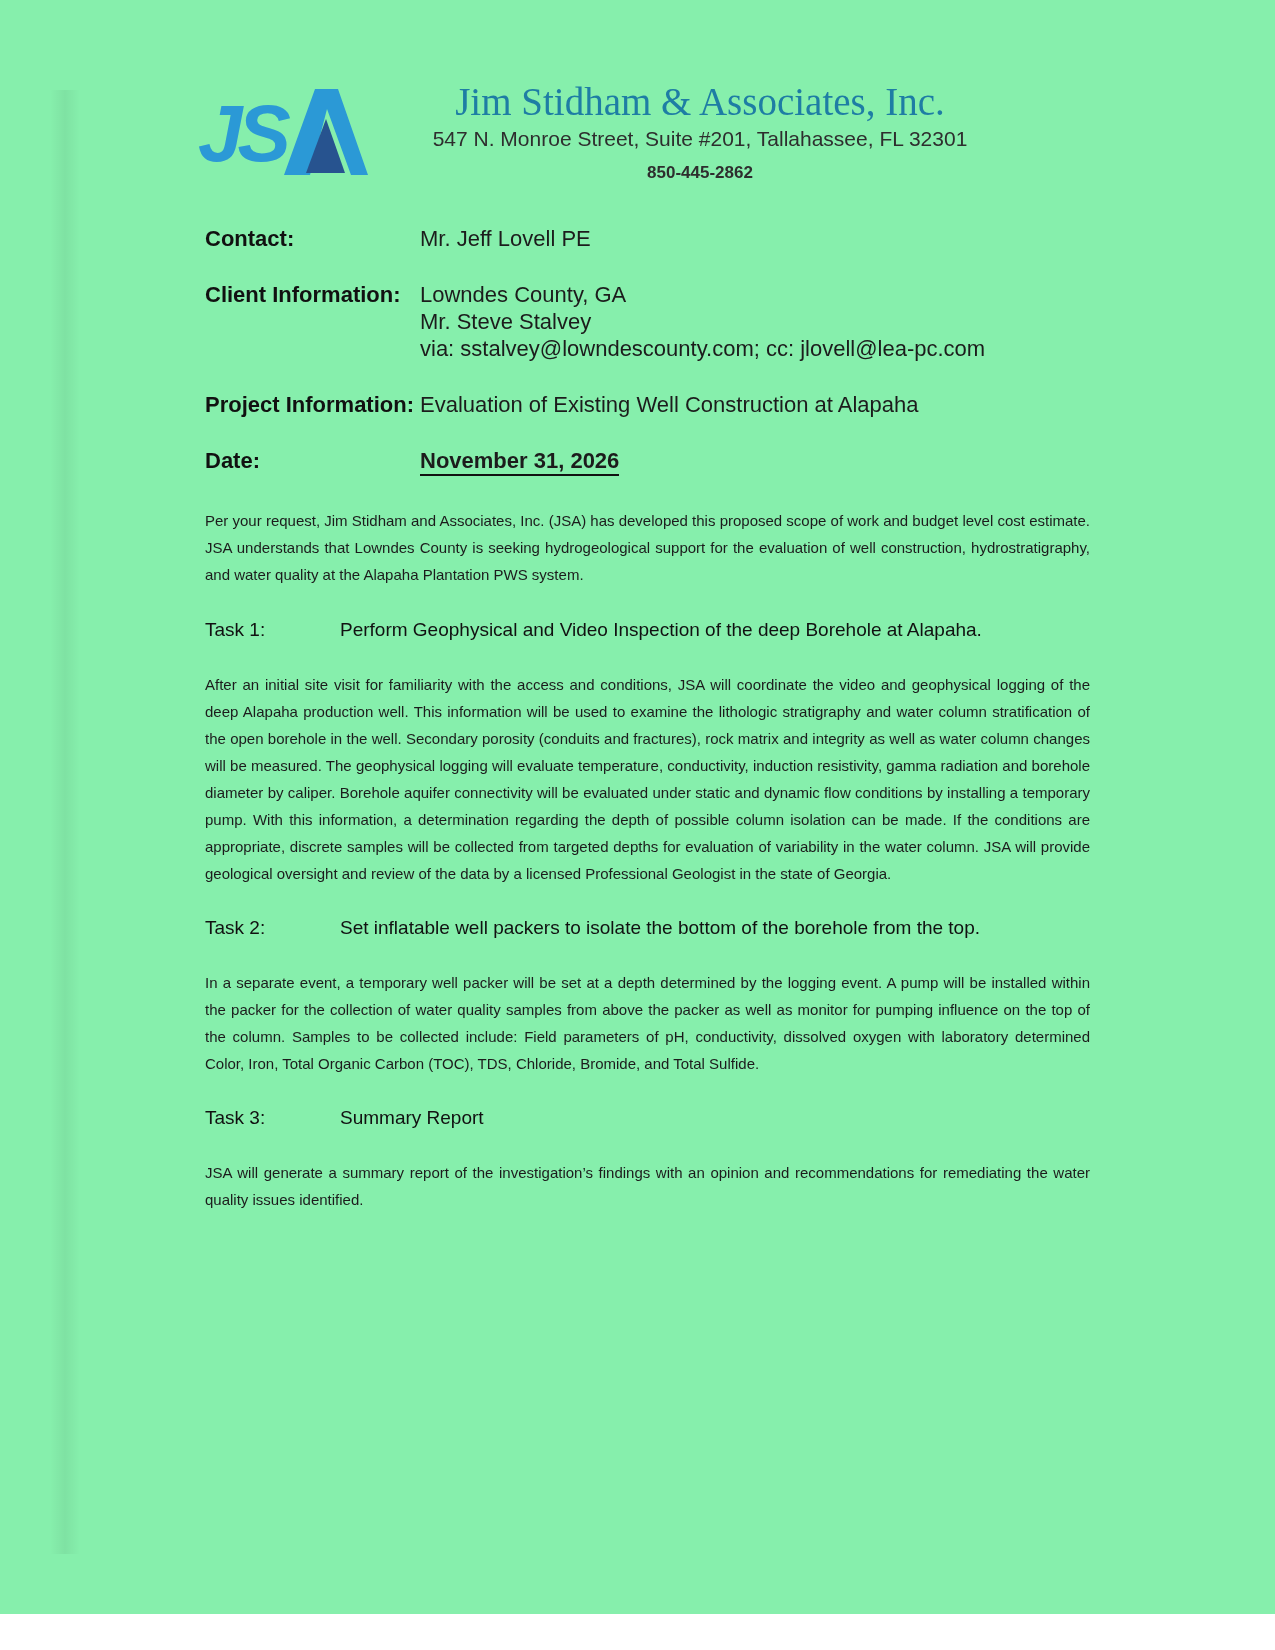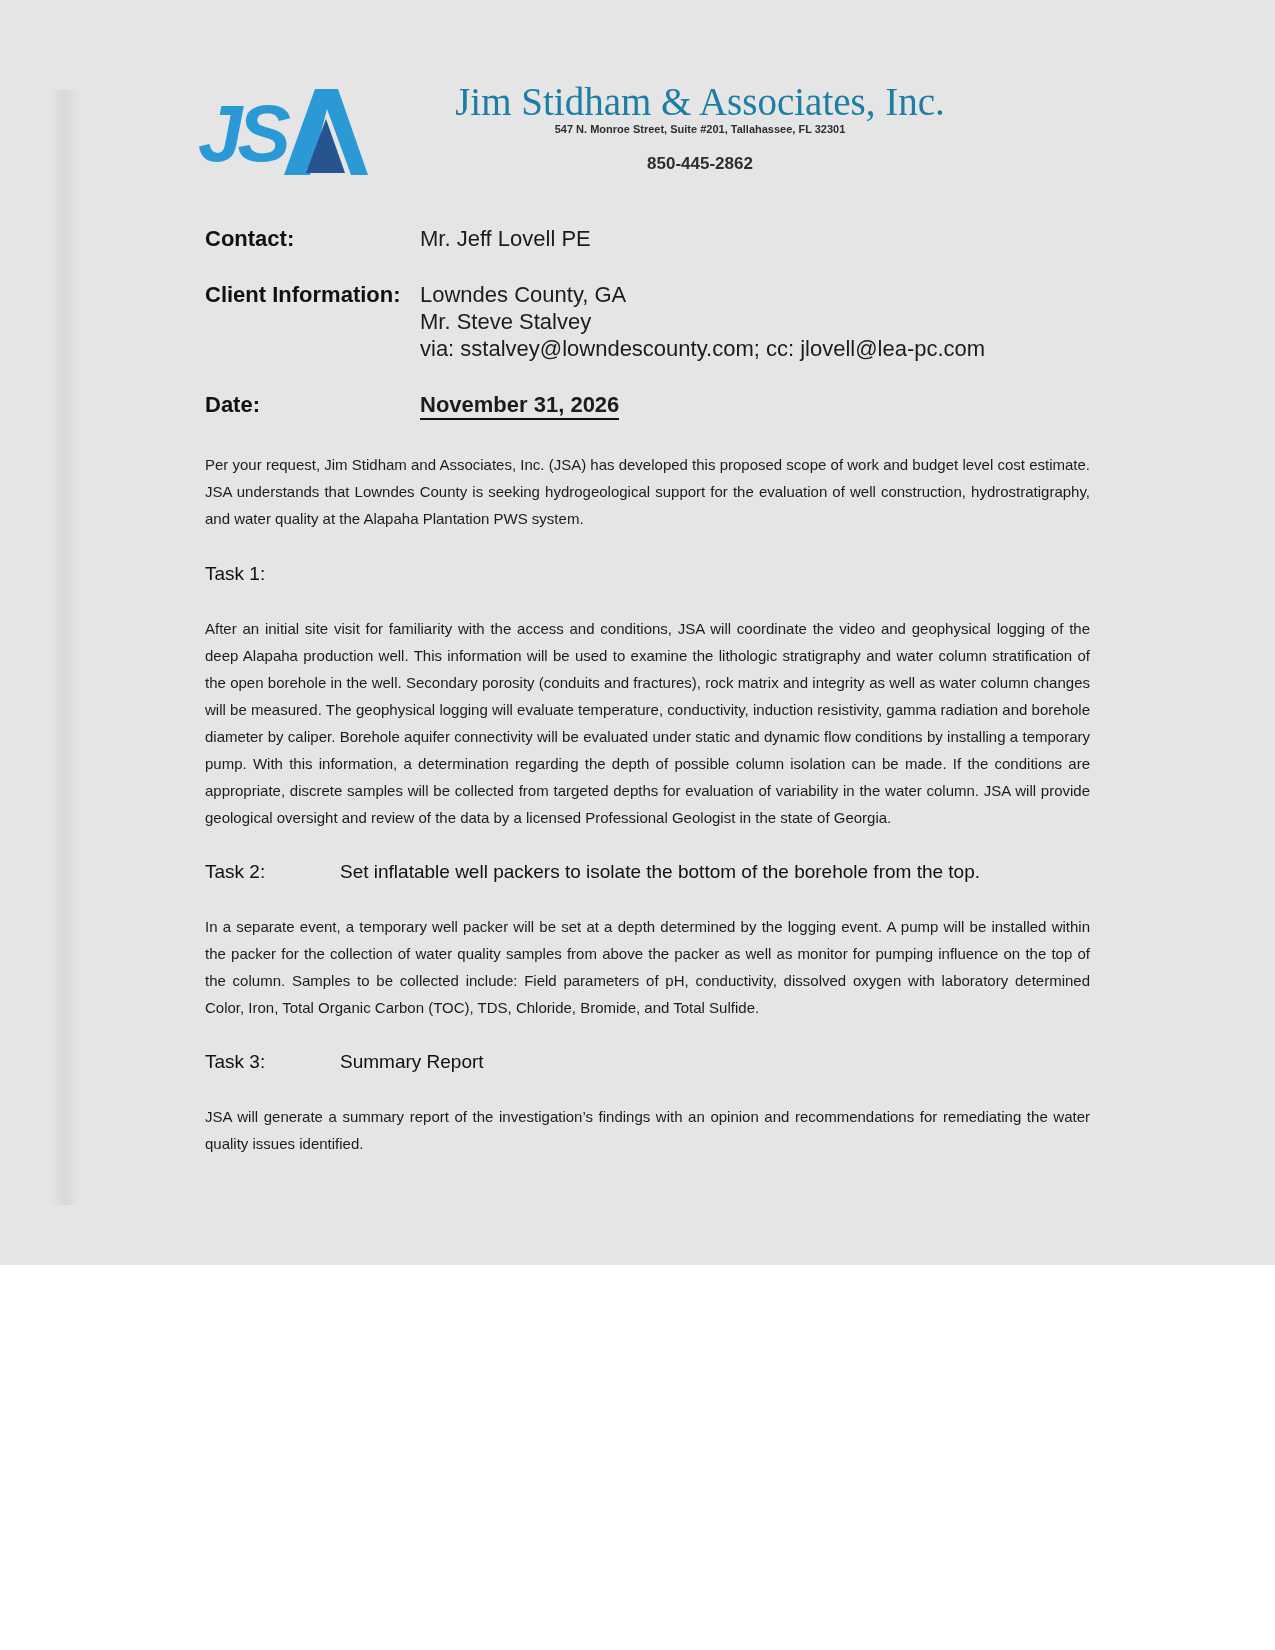--- a/index.html
+++ b/index.html
@@ -1,40 +1,40 @@
 <!DOCTYPE html>
 <html><head>
 <meta charset="utf-8">
 <style>
   html,body{margin:0;padding:0;background:#ffffff;}
   .page{
     position:relative;
-    width:1275px;height:1265px;
-    background:#e5e5e5;
+    width:1275px;height:1614px;
+    background:#86efac;
     font-family:"Liberation Sans",sans-serif;
     color:#1c1c1c;
     overflow:hidden;
   }
   
   .page::before{
     content:"";
     position:absolute;left:50px;top:90px;bottom:60px;width:30px;
     background:linear-gradient(to right, rgba(0,0,0,0), rgba(0,0,0,0.055), rgba(0,0,0,0));
     pointer-events:none;
   }
 
   .header{position:relative;height:110px;margin:85px 0 30px 0;}
   .logo{position:absolute;left:198px;top:0;width:170px;height:95px;}
   .header-text{position:absolute;left:340px;top:0;width:720px;text-align:center;}
   .company-name{
     font-family:"Liberation Serif",serif;
     font-size:39px;line-height:34px;
     color:#1e7da4;letter-spacing:0px;
   }
-  .address-line{font-size:11px;font-weight:bold;color:#2e2e2e;line-height:21px;}
+  .address-line{font-size:21px;font-weight:normal;color:#2e2e2e;margin-top:9px;line-height:21px;}
   .phone-line{font-size:17px;font-weight:bold;color:#2e2e2e;margin-top:13px;line-height:21px;}
 
   .content{margin:0 185px 0 205px;width:885px;}
 
   .meta-row{display:flex;margin-bottom:29px;font-size:22px;line-height:27px;}
   .meta-label{width:215px;flex:0 0 215px;font-weight:bold;color:#111;}
   .meta-value{flex:1;}
   .meta-row.date-row{margin-bottom:33px;}
   .date-value{font-weight:bold;border-bottom:2px solid #111;padding-bottom:1px;}
 
@@ -80,32 +80,37 @@
 
     <div class="meta-row">
       <div class="meta-label">Client Information:</div>
       <div class="meta-value">
         <div>Lowndes County, GA</div>
         <div>Mr. Steve Stalvey</div>
         <div>via: sstalvey@lowndescounty.com; cc: jlovell@lea-pc.com</div>
       </div>
     </div>
 
+    <div class="meta-row">
+      <div class="meta-label">Project Information:</div>
+      <div class="meta-value">Evaluation of Existing Well Construction at Alapaha</div>
+    </div>
 
     <div class="meta-row date-row">
       <div class="meta-label">Date:</div>
       <div class="meta-value">
         <span class="date-value">November 31, 2026</span>
       </div>
     </div>
 
     <p class="body-par intro-par">Per your request, Jim Stidham and Associates, Inc. (JSA) has developed this proposed scope of work and budget level cost estimate.  JSA understands that Lowndes County is seeking hydrogeological support for the evaluation of well construction, hydrostratigraphy, and water quality at the Alapaha Plantation PWS system.</p>
 
     <div class="task-heading">
       <span class="task-label">Task 1:</span>
+      <span class="task-title">Perform Geophysical and Video Inspection of the deep Borehole at Alapaha.</span>
     </div>
     <p class="body-par">After an initial site visit for familiarity with the access and conditions, JSA will coordinate the video and geophysical logging of the deep Alapaha production well.  This information will be used to examine the lithologic stratigraphy and water column stratification of the open borehole in the well. Secondary porosity (conduits and fractures), rock matrix and integrity as well as water column changes will be measured.  The geophysical logging will evaluate temperature, conductivity, induction resistivity, gamma radiation and borehole diameter by caliper. Borehole aquifer connectivity will be evaluated under static and dynamic flow conditions by installing a temporary pump. With this information, a determination regarding the depth of possible column isolation can be made. If the conditions are appropriate, discrete samples will be collected from targeted depths for evaluation of variability in the water column. JSA will provide geological oversight and review of the data by a licensed Professional Geologist in the state of Georgia.</p>
 
     <div class="task-heading">
       <span class="task-label">Task 2:</span>
       <span class="task-title">Set inflatable well packers to isolate the bottom of the borehole from the top.</span>
     </div>
     <p class="body-par">In a separate event, a temporary well packer will be set at a depth determined by the logging event. A pump will be installed within the packer for the collection of water quality samples from above the packer as well as monitor for pumping influence on the top of the column.  Samples to be collected include: Field parameters of pH, conductivity, dissolved oxygen with laboratory determined Color, Iron, Total Organic Carbon (TOC), TDS, Chloride, Bromide, and Total Sulfide.</p>
 
     <div class="task-heading">

